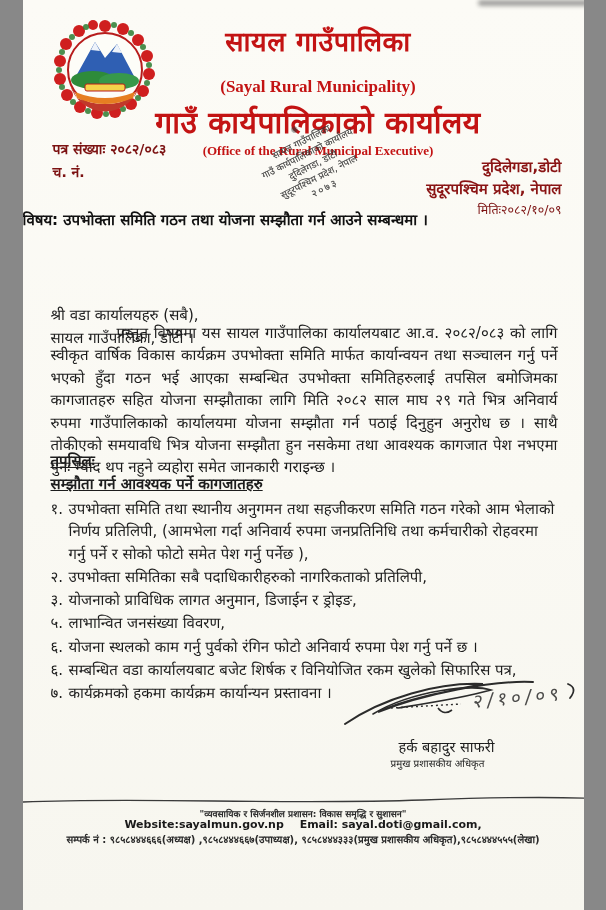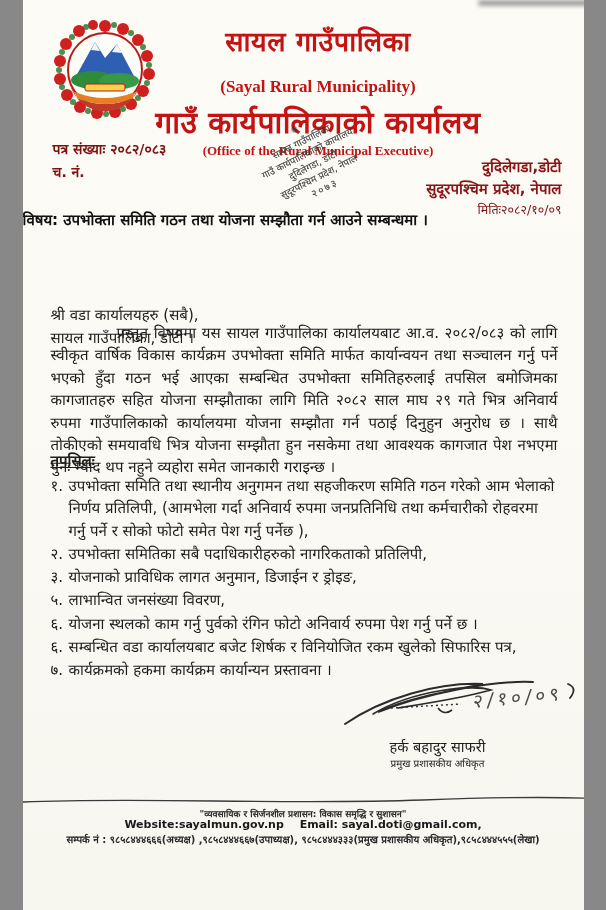--- a/index.html
+++ b/index.html
@@ -46,21 +46,21 @@
   .tp-h { text-decoration:underline; font-weight:bold; }
   .tp-sh { text-decoration:underline; font-weight:bold; margin-top:3px; }
   .tp-list { margin-top:5px; }
   .tp-item { display:flex; line-height:22.3px; margin-top:1px; }
   .tp-num { width:18px; flex:none; }
   .tp-txt { flex:1; }
   
   .sig-wrap { position:absolute; left:300px; top:678px; width:290px; }
   .sig-svg { position:absolute; left:20px; top:0; }
   .sig-date { position:absolute; left:150px; top:6px; font-size:19px; color:#2e2e2e; transform:rotate(-5deg) skewX(-8deg); letter-spacing:4px; opacity:.85; }
-  .sig-name { position:absolute; left:0px; top:58px; width:230px; text-align:center; font-size:14.5px; }
+  .sig-name { position:absolute; left:9px; top:58px; width:230px; text-align:center; font-size:14.5px; }
   .sig-title { position:absolute; left:0px; top:78px; width:230px; text-align:center; font-size:10px; }
   
   .foot-rule { position:absolute; left:0; top:794px; width:606px; height:14px; }
   .motto { position:absolute; left:0; right:0; top:807px; text-align:center; font-size:9px; font-weight:bold; color:#2a2a2a; }
   .webline { position:absolute; left:0; right:0; top:818px; text-align:center; font-size:11px; font-weight:bold; color:#1a1a1a; }
   .webline span { margin:12px 6px; }
   .contacts { position:absolute; left:0; right:0; top:832px; text-align:center; font-size:10px; font-weight:bold; color:#2a2a2a; }
   
   .smudge-tr { position:absolute; left:455px; top:0; width:130px; height:6px; background:#555; filter:blur(2px); opacity:.55; border-radius:3px; }
   .edge-line { position:absolute; left:591px; top:828px; width:2px; height:95px; background:#9a958b; transform:rotate(4deg); opacity:.8; }
@@ -154,20 +154,21 @@
 
   <div class="salute">
     <div>श्री वडा कार्यालयहरु (सबै),</div>
     <div>सायल गाउँपालिका, डोटी ।</div>
   </div>
 
   <div class="para">प्रस्तुत विषयमा यस सायल गाउँपालिका कार्यालयबाट आ.व. २०८२/०८३ को लागि स्वीकृत वार्षिक विकास कार्यक्रम उपभोक्ता समिति मार्फत कार्यान्वयन तथा सञ्चालन गर्नु पर्ने भएको हुँदा गठन भई आएका सम्बन्धित उपभोक्ता समितिहरुलाई तपसिल बमोजिमका कागजातहरु सहित योजना सम्झौताका लागि मिति २०८२ साल माघ २९ गते भित्र अनिवार्य रुपमा गाउँपालिकाको कार्यालयमा योजना सम्झौता गर्न पठाई दिनुहुन अनुरोध छ । साथै तोकीएको समयावधि भित्र योजना सम्झौता हुन नसकेमा तथा आवश्यक कागजात पेश नभएमा पुनः म्याद थप नहुने व्यहोरा समेत जानकारी गराइन्छ ।</div>
 
   <div class="tapasil">
     <div class="tp-h">तपसिलः</div>
+    <div class="tp-sh">सम्झौता गर्न आवश्यक पर्ने कागजातहरु</div>
     <div class="tp-list">
       <div class="tp-item">
         <span class="tp-num">१.</span>
         <span class="tp-txt">उपभोक्ता समिति तथा स्थानीय अनुगमन तथा सहजीकरण समिति गठन गरेको आम भेलाको निर्णय प्रतिलिपी, (आमभेला गर्दा अनिवार्य रुपमा जनप्रतिनिधि तथा कर्मचारीको रोहवरमा गर्नु पर्ने र सोको फोटो समेत पेश गर्नु पर्नेछ ),</span>
       </div>
       <div class="tp-item">
         <span class="tp-num">२.</span>
         <span class="tp-txt">उपभोक्ता समितिका सबै पदाधिकारीहरुको नागरिकताको प्रतिलिपी,</span>
       </div>
       <div class="tp-item">

